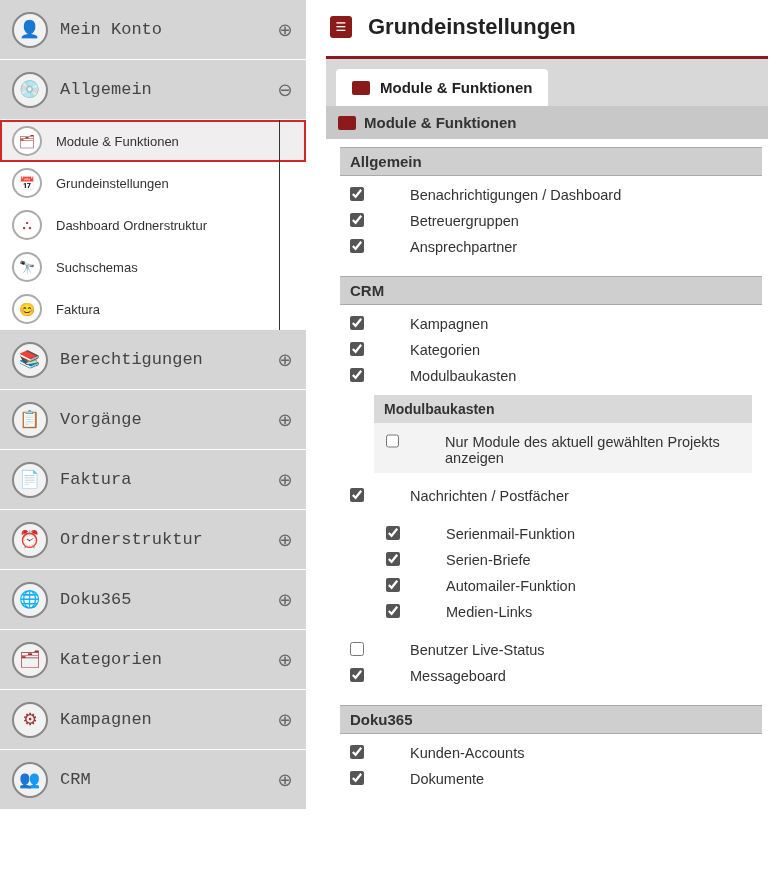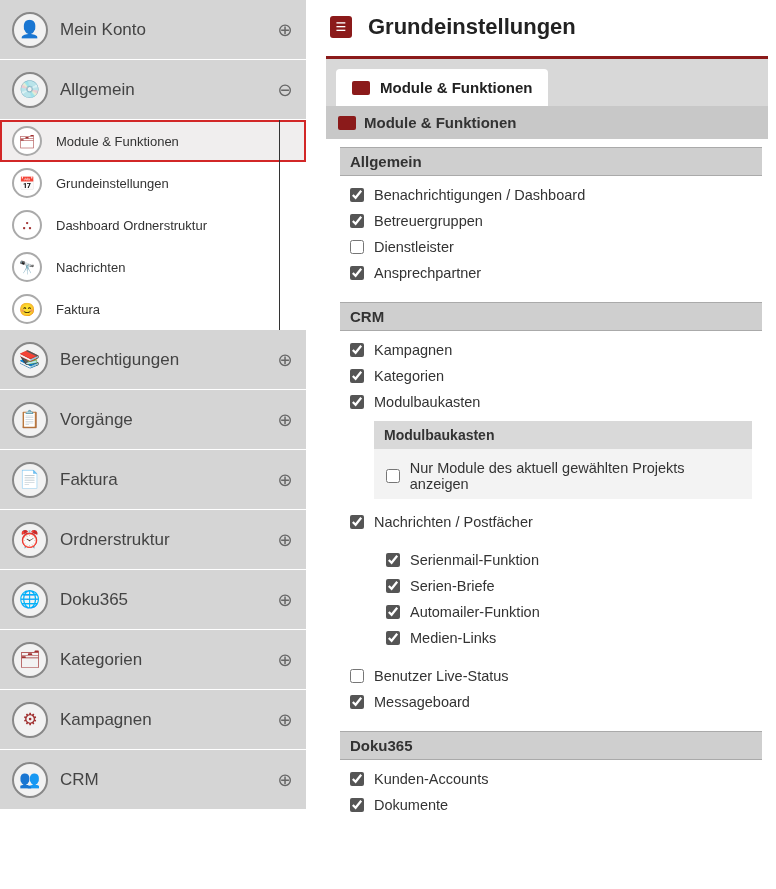--- a/index.html
+++ b/index.html
@@ -26,20 +26,21 @@
   background: #d5d5d5;
   border-bottom: 1px solid #fff;
   padding: 0 12px;
   cursor: pointer;
   position: relative;
 }
 .side-item .label {
   font-size: 17px;
   color: #444;
   flex: 1;
+  font-family: Liberation Mono, monospace;
 }
 .side-item .expand {
   font-size: 18px;
   color: #666;
   width: 18px;
   height: 18px;
   display: flex;
   align-items: center;
   justify-content: center;
 }
@@ -163,22 +164,23 @@
   border-top: 1px solid #aaa;
   border-bottom: 1px solid #aaa;
   padding: 5px 10px;
   font-weight: bold;
   font-size: 15px;
   color: #333;
 }
 .checks { padding: 6px 10px 2px 10px; }
 .check-row {
   display: flex;
-  align-items: center;
+  align-items: flex-start;
   padding: 5px 0;
+  gap: 36px;
 }
 .check-row input {
   width: 14px; height: 14px;
   margin-right: 10px;
   accent-color: #555;
 }
 .check-row .clabel { font-size: 14.5px; color: #333; }
 
 .nested {
   margin: 6px 0 10px 24px;
@@ -221,21 +223,21 @@
       <div class="label">Grundeinstellungen</div>
       <div class="sub-divider"></div>
     </div>
     <div class="sub-item">
       <div class="sub-icon">⛬</div>
       <div class="label">Dashboard Ordnerstruktur</div>
       <div class="sub-divider"></div>
     </div>
     <div class="sub-item">
       <div class="sub-icon">🔭</div>
-      <div class="label">Nachrichten</div>
+      <div class="label">Suchschemas</div>
       <div class="sub-divider"></div>
     </div>
     <div class="sub-item">
       <div class="sub-icon">😊</div>
       <div class="label">Faktura</div>
       <div class="sub-divider"></div>
     </div>
   </div>
 
   <div class="side-item">
@@ -303,24 +305,20 @@
   <div class="group">
     <div class="group-head">Allgemein</div>
     <div class="checks">
       <div class="check-row">
         <input type="checkbox" checked="" style="">
         <span class="clabel">Benachrichtigungen / Dashboard</span>
       </div>
       <div class="check-row">
         <input type="checkbox" checked="" style="">
         <span class="clabel">Betreuergruppen</span>
-      </div>
-      <div class="check-row">
-        <input type="checkbox" style="">
-        <span class="clabel">Dienstleister</span>
       </div>
       <div class="check-row">
         <input type="checkbox" checked="" style="">
         <span class="clabel">Ansprechpartner</span>
       </div>
     </div>
   </div>
 
   <div class="group">
     <div class="group-head">CRM</div>

